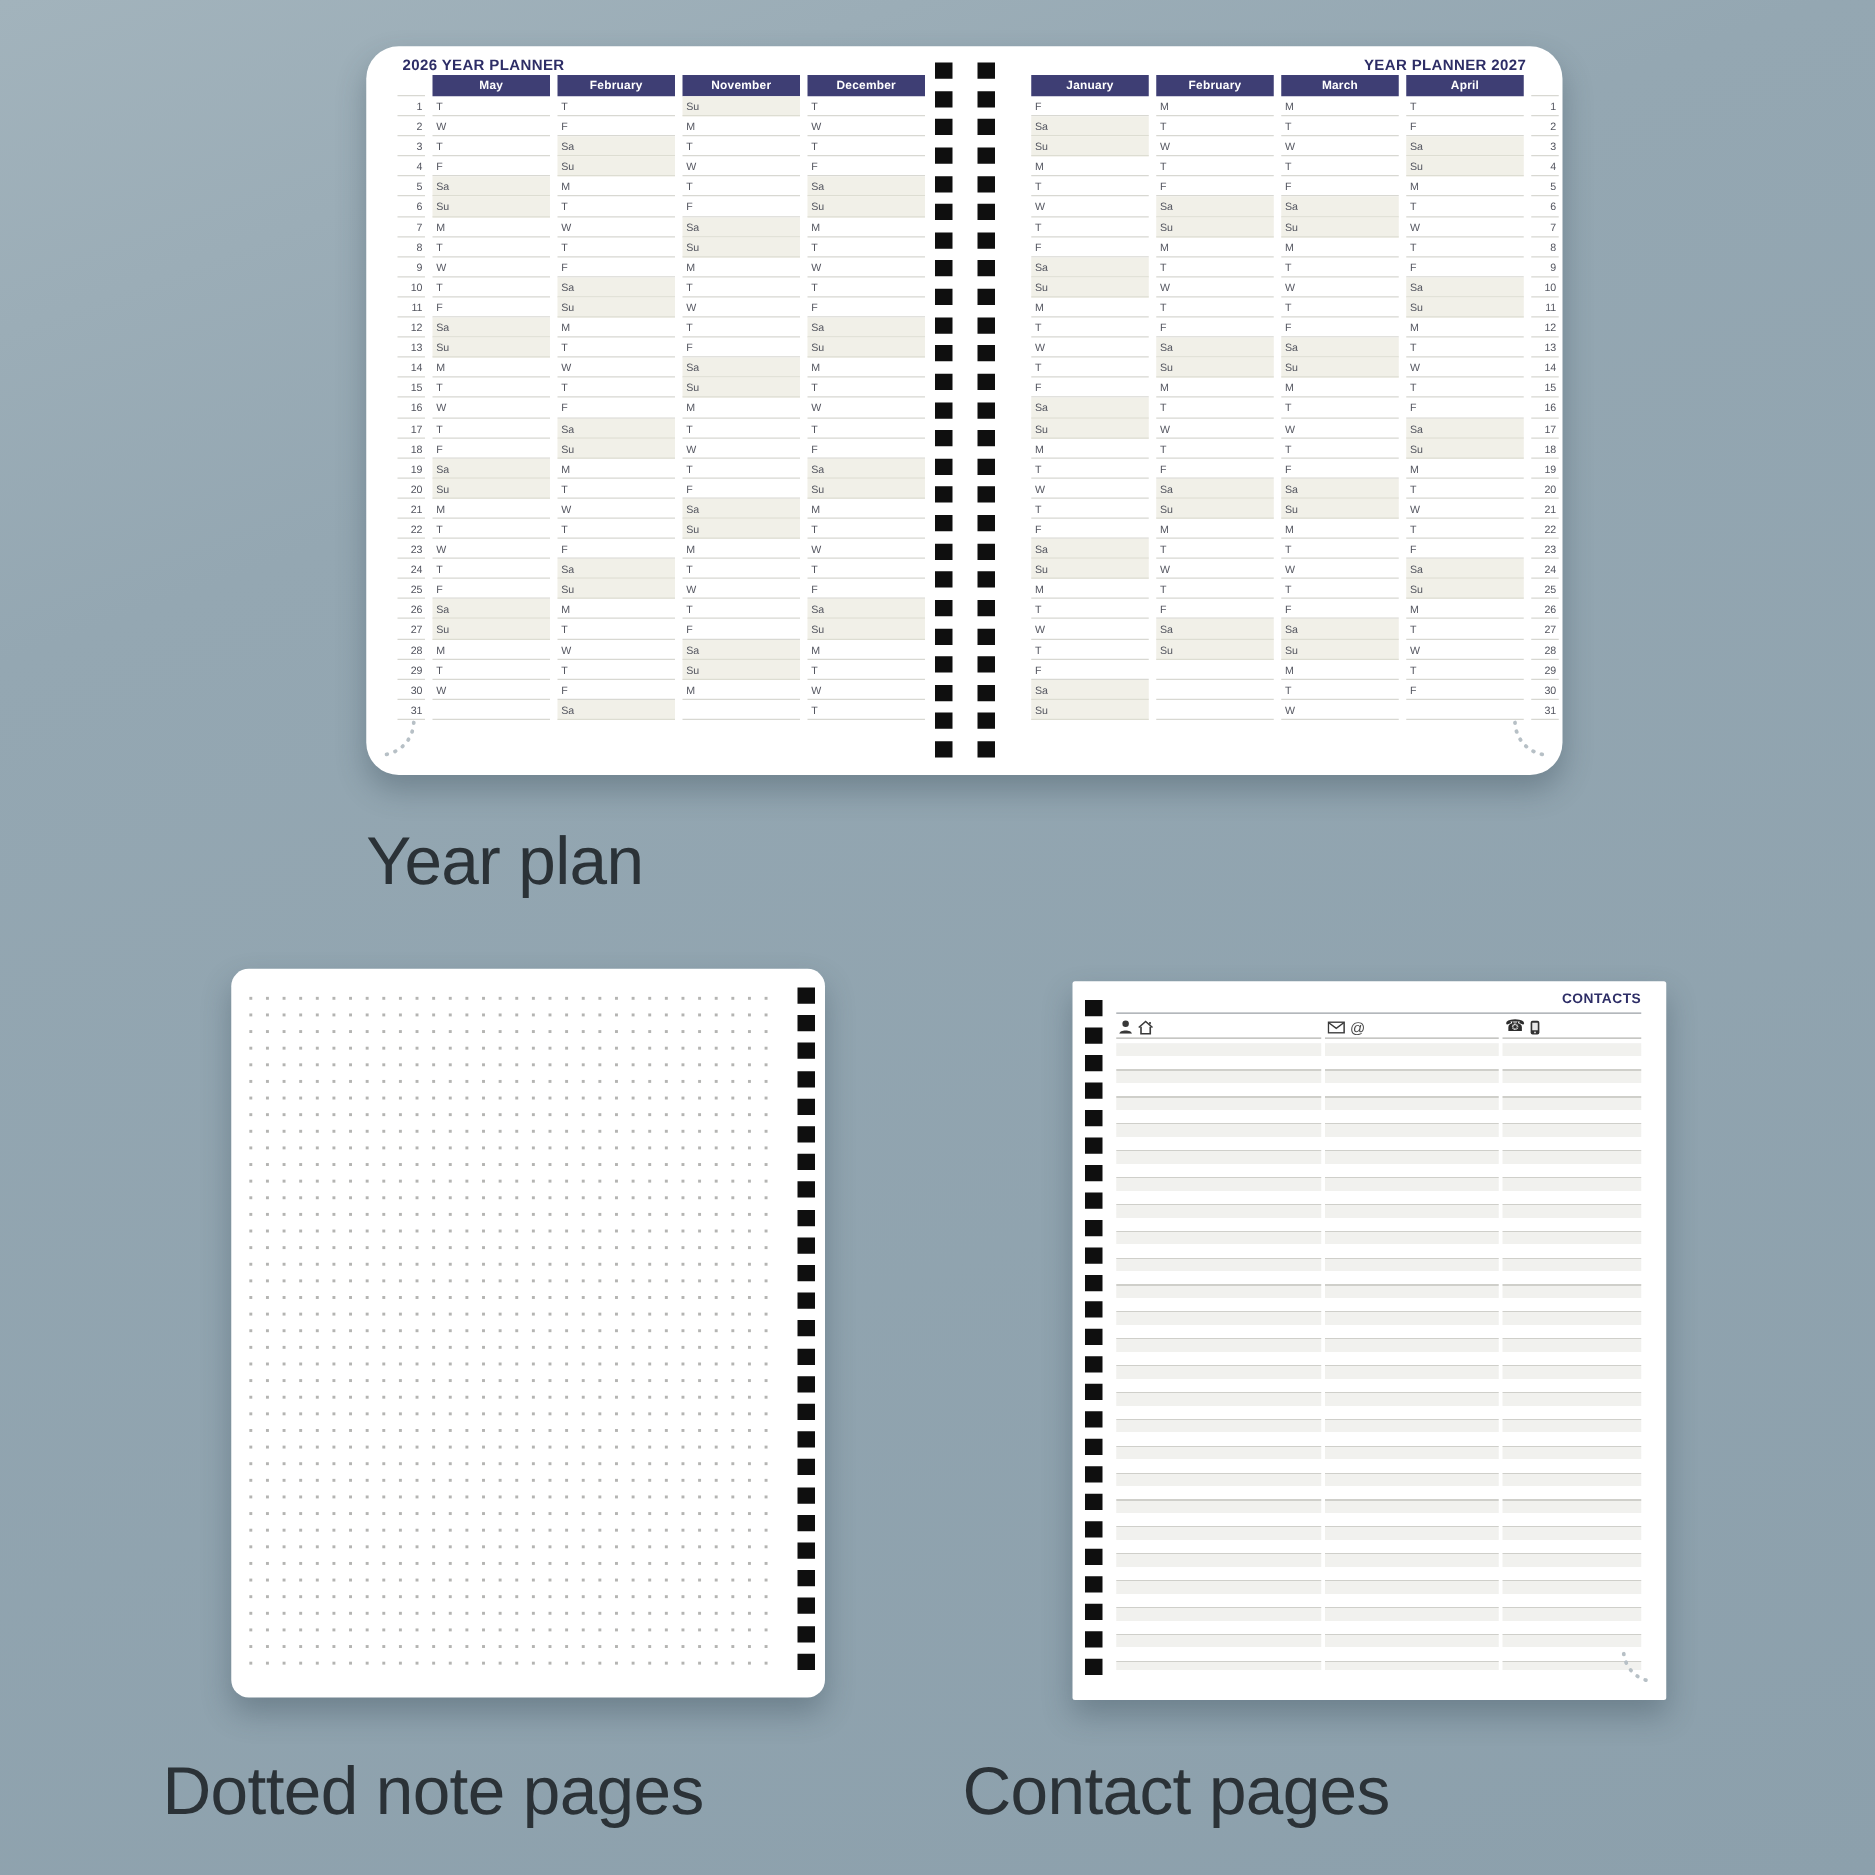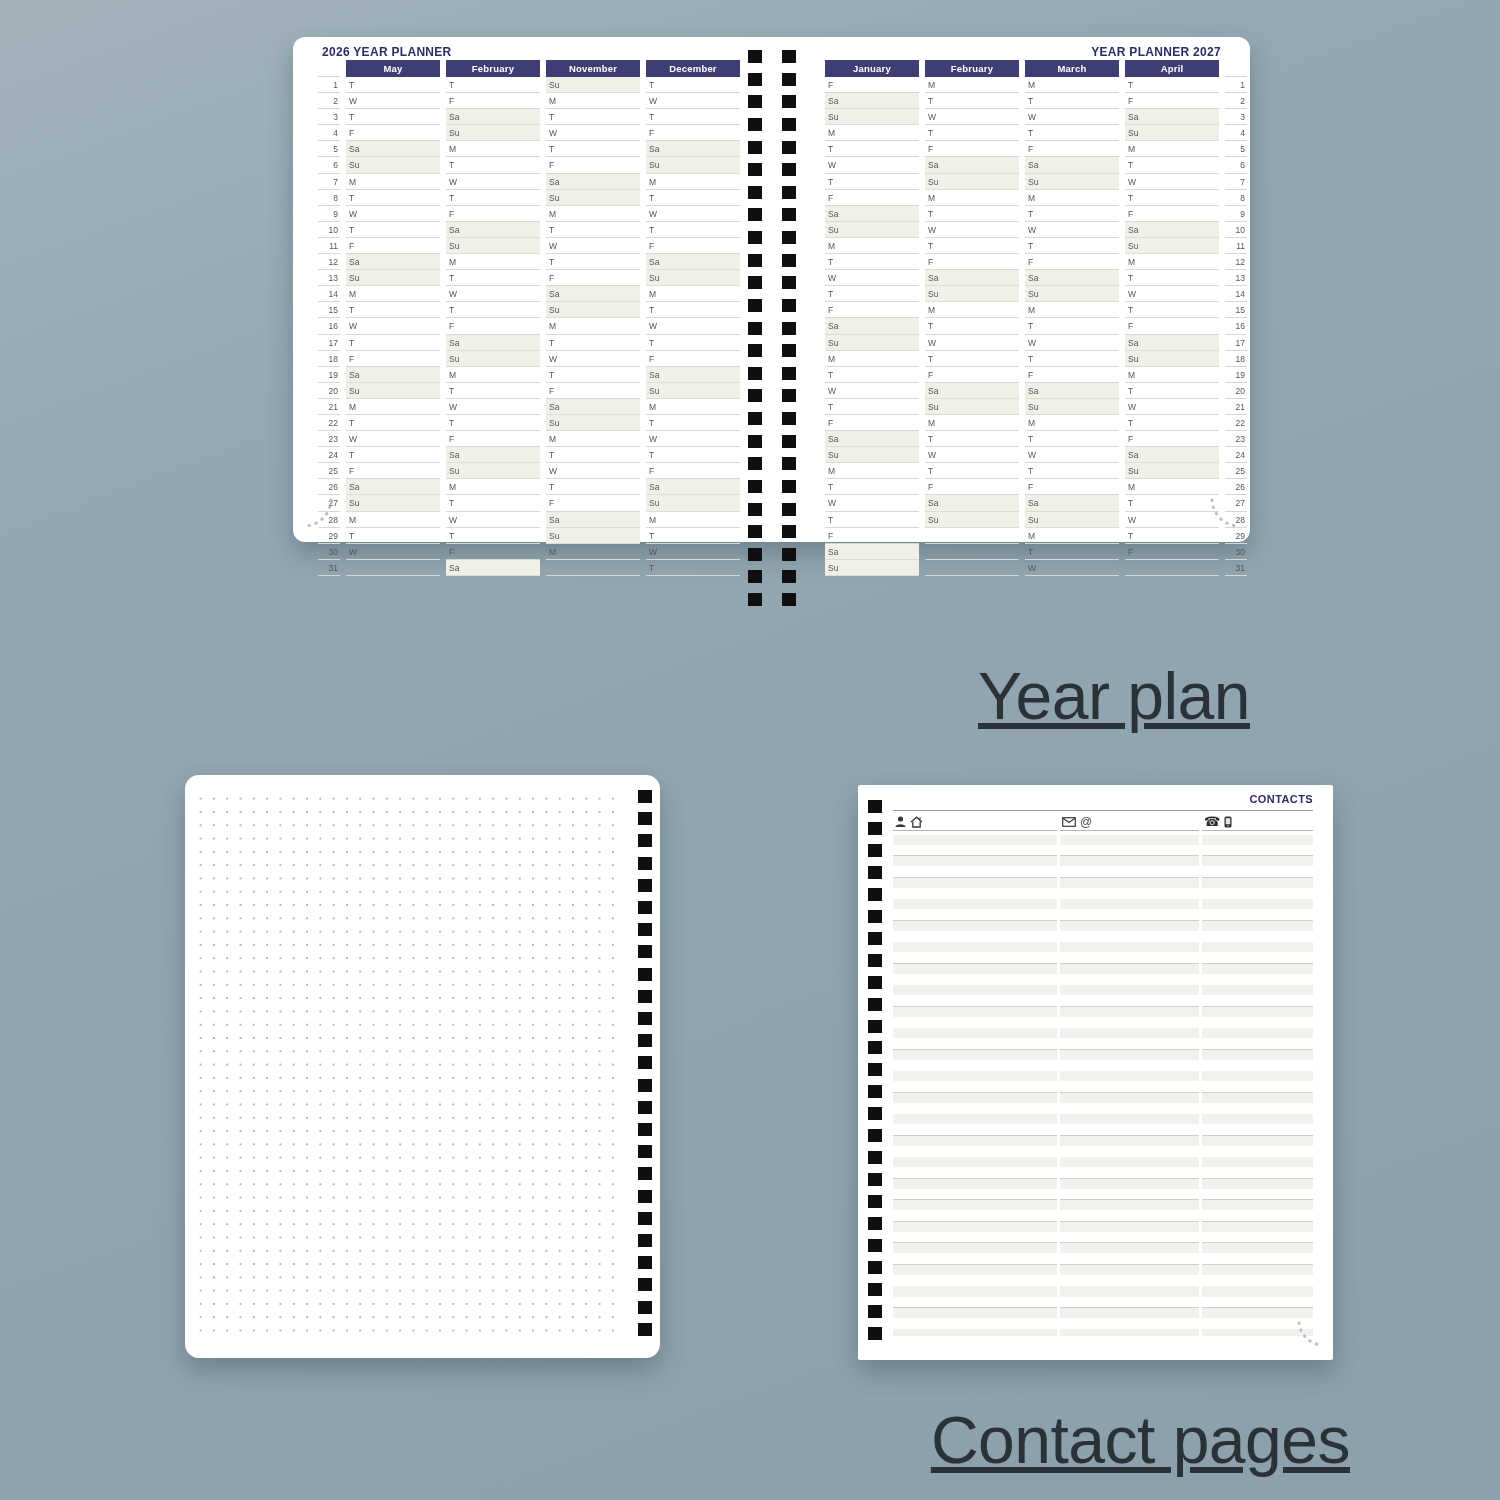--- a/index.html
+++ b/index.html
@@ -1,22 +1,22 @@
 <!DOCTYPE html>
 <html><head>
 <meta charset="utf-8">
 <style>
   html,body{margin:0;padding:0;background:#8ca0ac;}
   .stage{position:relative;width:1500px;height:1500px;overflow:hidden;
          background:linear-gradient(160deg,#a2b3bc 0%,#94a7b2 26%,#8ca0ac 100%);
          font-family:"Liberation Sans",sans-serif;}
 
   
-  .spread{position:absolute;left:293px;top:37px;width:957px;height:505px;background:#fff;
-          border-radius:12px;box-shadow:0 12px 24px rgba(40,58,70,.32);}
+  .spread{position:absolute;left:293px;top:37px;width:957px;height:583px;background:#fff;
+          border-radius:26px;box-shadow:0 12px 24px rgba(40,58,70,.32);}
   .pageL{position:absolute;left:0;top:0;width:455px;height:100%;}
   .pageR{position:absolute;left:503px;top:0;width:454px;height:100%;}
   .ptitle{position:absolute;top:8px;font-size:12px;font-weight:bold;color:#2d2d66;letter-spacing:.3px;}
   .pageL .ptitle{left:29px;}
   .pageR .ptitle{right:29px;}
   .ytable{position:absolute;top:23px;display:flex;gap:6px;}
   .pageL .ytable{left:25px;}
   .pageR .ytable{left:11px;margin-left:18px;}
   .month{width:94px;display:flex;flex-direction:column;}
   .mhead{height:17px;background:#3e3e74;color:#fff;font-size:9.5px;font-weight:bold;
@@ -53,21 +53,21 @@
   .cicons{margin-top:2px;}
   .cic{display:flex;align-items:center;gap:4px;height:17px;border-bottom:1px solid #b4b4b0;padding-left:2px;}
   .crows{margin-top:4px;}
   .ccol{height:501px;background:repeating-linear-gradient(to bottom,
         #f1f1ee 0 10px,#ffffff 10px 20.5px,#cfcfca 20.5px 21.5px);}
   .at{font-size:12px;color:#4a4a4a;line-height:12px;}
   .phone-glyph{font-size:13px;color:#2c2c2c;line-height:13px;font-family:"DejaVu Sans",sans-serif;}
   .sp-cont{left:10px;top:15px;height:540px;}
 
   
-  .cap{position:absolute;color:#2b3237;font-size:66px;letter-spacing:-.5px;text-align:right;font-weight:500;text-decoration:underline;}
+  .cap{position:absolute;color:#2b3237;font-size:54px;letter-spacing:-.5px;text-align:left;font-weight:500;}
   #cap-year{left:293px;width:957px;top:658px;}
   #cap-dotted{left:130px;width:585px;top:1402px;}
   #cap-contacts{left:770px;width:580px;top:1402px;}
 
   
   .curl{position:absolute;width:40px;height:40px;}
   .curl path{fill:none;stroke:#b7c0c6;stroke-width:3;stroke-linecap:round;stroke-dasharray:.6 6.5;}
 </style>
 </head>
 <body>
@@ -583,15 +583,16 @@
         <div class="sq"></div>
         <div class="sq"></div>
         <div class="sq"></div>
         <div class="sq"></div>
       </div>
     <svg class="curl" style="right:5px;bottom:5px;" viewBox="0 0 40 40">
         <path d="M11 8 A 25 25 0 0 0 33 30"></path>
       </svg>
   </div>
 
+  <div class="cap" id="cap-dotted">Dotted note pages</div>
   <div class="cap" id="cap-contacts">Contact pages</div>
 
 </div>
 
 </body></html>

